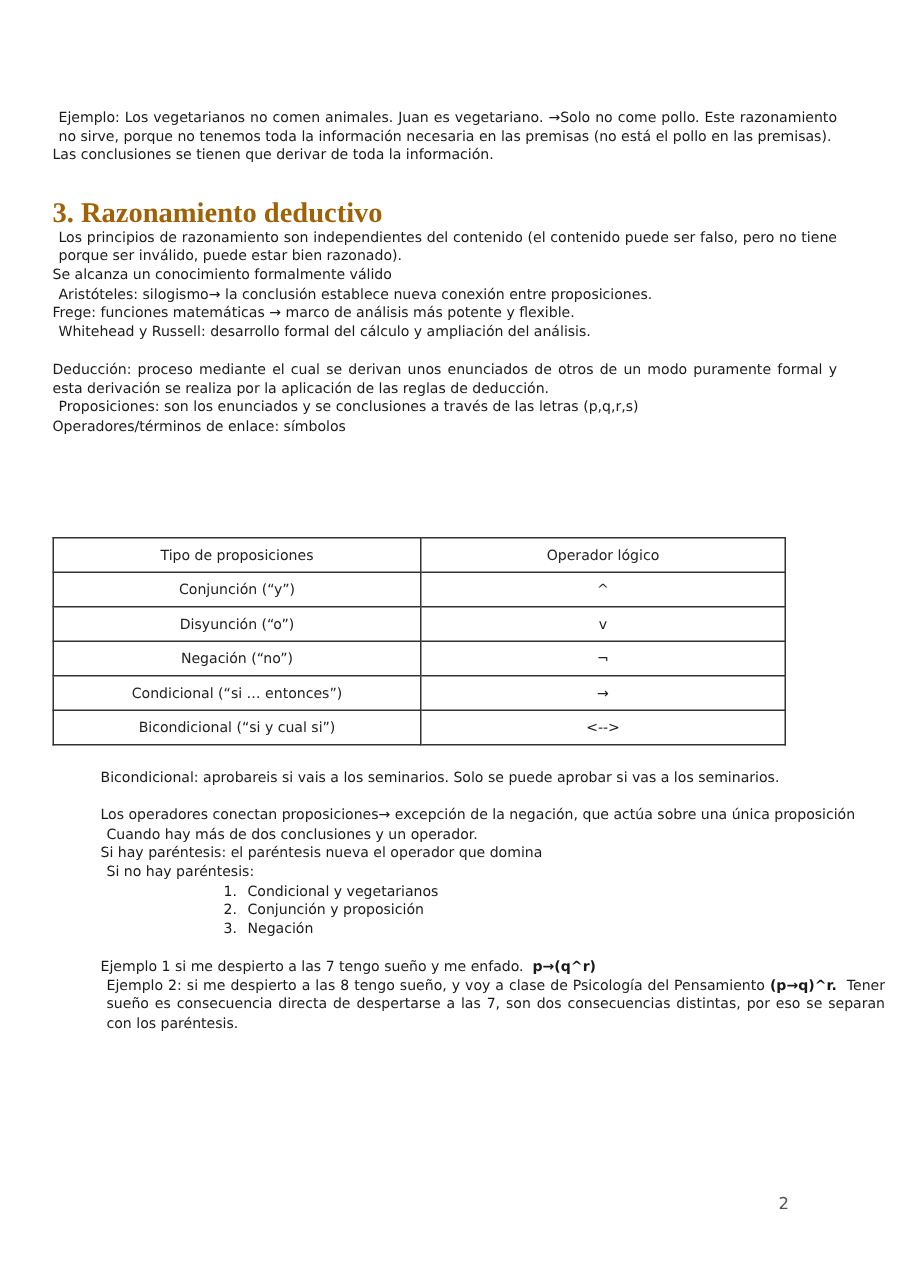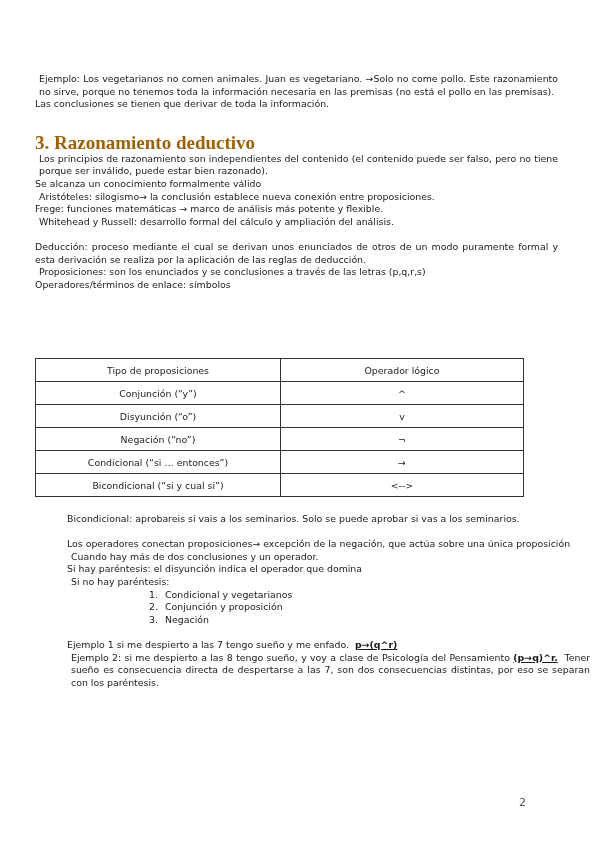--- a/index.html
+++ b/index.html
@@ -13,21 +13,21 @@
          margin: 24px 0 2px 0; line-height: 16px; color: #a16207; }
     table.ops { position: absolute; left: 35px; top: 358px; width: 489px; border-collapse: collapse; padding-left: 20px; }
     table.ops td { border: 1.5px solid #333; height: 22px; text-align: center; padding: 0;
                    font-size: 9.4px; color: #222; }
     table.ops td.c1 { width: 244px; }
     .after { position: absolute; left: 35px; top: 513px; width: 523px; margin-left: 32px; }
     ol { margin: 0; padding-left: 0; list-style: none; }
     ol li { line-height: 12.6px; padding-left: 82px; position: relative; }
     ol li .num { position: absolute; left: 82px; }
     ol li .txt { margin-left: 16px; }
-    b.formula { font-weight: bold; text-decoration: underline; }
+    b.formula { font-weight: bold; }
     .page-number { position: absolute; left: 519px; top: 796px; font-size: 11px; color: #555; }
   </style>
 </head>
 <body>
 
 <div class="page">
   <p class="indent">Ejemplo: Los vegetarianos no comen animales. Juan es vegetariano. →Solo no come pollo. Este razonamiento no sirve, porque no tenemos toda la información necesaria en las premisas (no está el pollo en las premisas).</p>
   <p>Las conclusiones se tienen que derivar de toda la información.</p>
 
   <h2>3. Razonamiento deductivo</h2>
@@ -69,21 +69,21 @@
     <td>&lt;--&gt;</td>
   </tr>
 </tbody>
   </table>
 
 <div class="after">
   <p>Bicondicional: aprobareis si vais a los seminarios. Solo se puede aprobar si vas a los seminarios.</p>
   <div class="blank"></div>
   <p>Los operadores conectan proposiciones→ excepción de la negación, que actúa sobre una única proposición</p>
   <p class="indent">Cuando hay más de dos conclusiones y un operador.</p>
-  <p>Si hay paréntesis: el disyunción indica el operador que domina</p>
+  <p>Si hay paréntesis: el paréntesis nueva el operador que domina</p>
   <p class="indent">Si no hay paréntesis:</p>
   <ol>
     <li><span class="num">1.</span><span class="txt">Condicional y vegetarianos</span></li>
     <li><span class="num">2.</span><span class="txt">Conjunción y proposición</span></li>
     <li><span class="num">3.</span><span class="txt">Negación</span></li>
   </ol>
   <div class="blank"></div>
   <p><span>Ejemplo 1 si me despierto a las 7 tengo sueño y me enfado.</span>&nbsp; <b class="formula">p→(q^r)</b></p>
   <p class="indent"><span>Ejemplo 2: si me despierto a las 8 tengo sueño, y voy a clase de Psicología del Pensamiento</span> <b class="formula">(p→q)^r.</b>&nbsp; <span>Tener sueño es consecuencia directa de despertarse a las 7, son dos consecuencias distintas, por eso se separan con los paréntesis.</span></p>
 </div>

